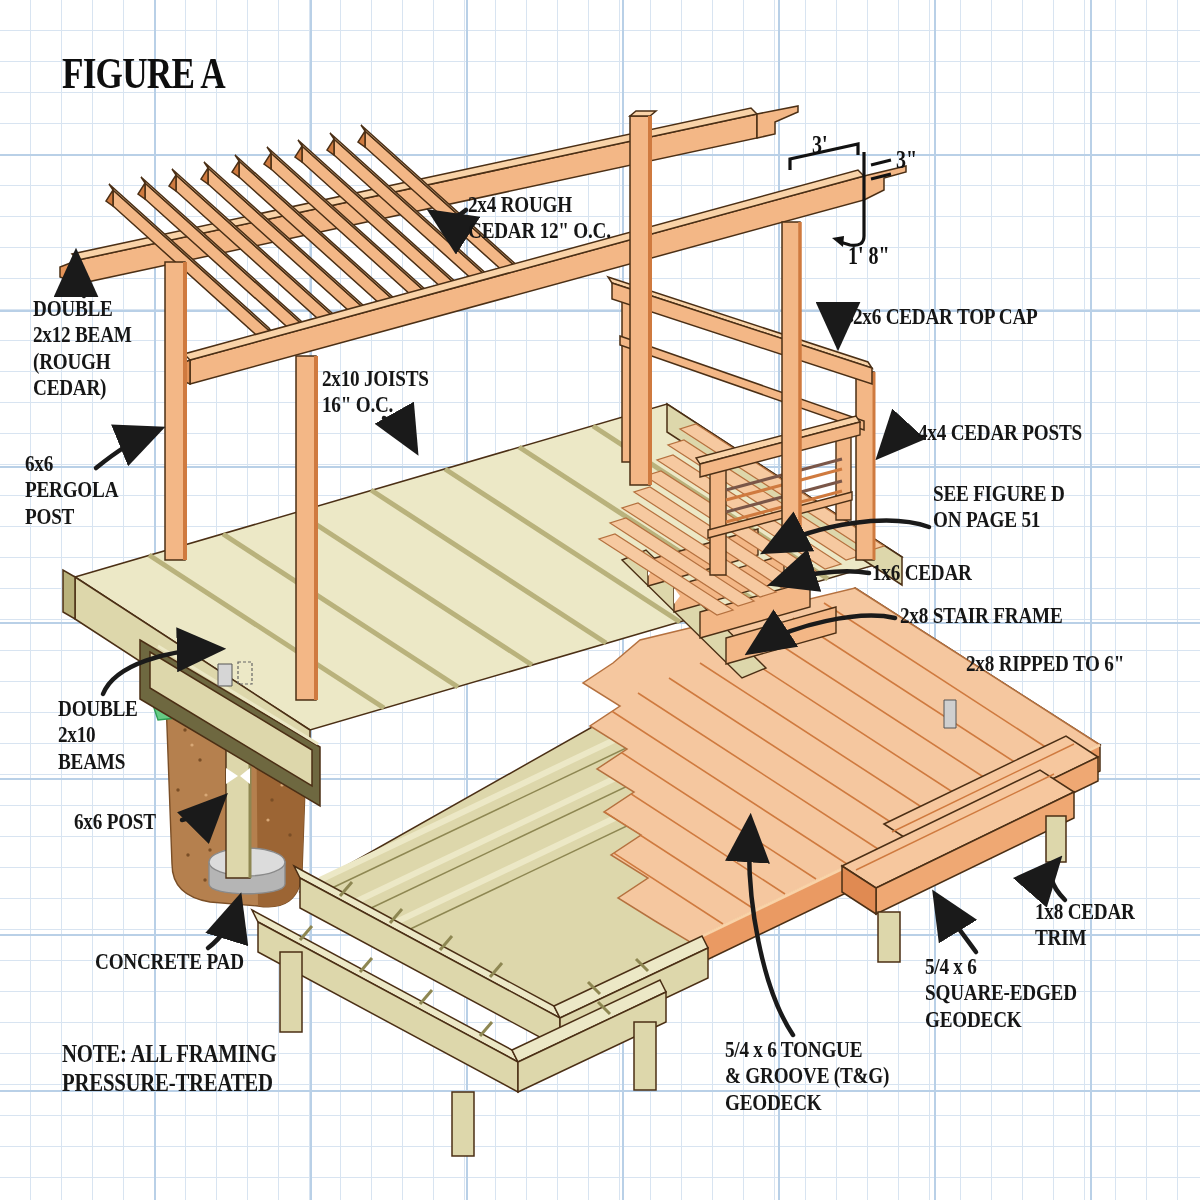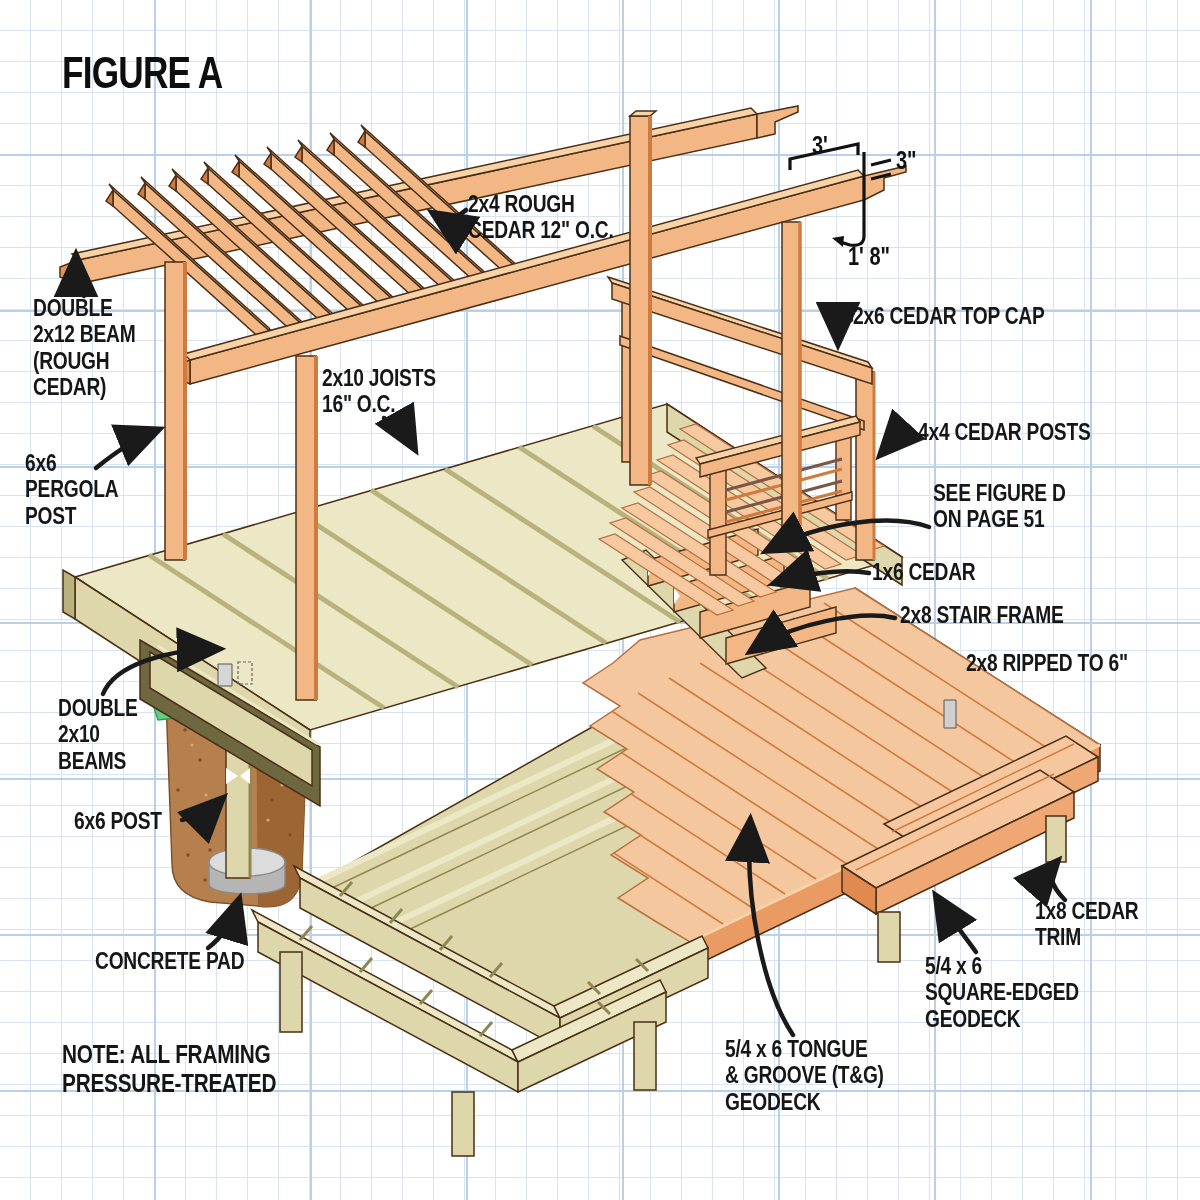--- a/index.html
+++ b/index.html
@@ -4,21 +4,21 @@
 <style>
   html,body{margin:0;padding:0;}
   body{width:1200px;height:1200px;overflow:hidden;position:relative;
        font-family:"Liberation Sans",sans-serif;
        background:
          repeating-linear-gradient(to right,  transparent 0 154px, #b9d0e7 154px 156px),
          repeating-linear-gradient(to bottom, transparent 0 154px, #b9d0e7 154px 156px),
          repeating-linear-gradient(to right,  transparent 0 30px, #d8e4f1 30px 31px),
          repeating-linear-gradient(to bottom, transparent 0 30px, #d8e4f1 30px 31px),
          #ffffff;}
-  .stage{position:absolute;inset:0;}
+  .stage{position:absolute;inset:0;font-family:Liberation Serif, serif;}
   svg{position:absolute;left:0;top:0;}
   .callout{position:absolute;font-weight:bold;font-size:24px;line-height:1.1;
            color:#161616;white-space:pre-line;transform:scaleX(.8);
            transform-origin:left top;letter-spacing:-.3px;}
   .title{position:absolute;font-weight:bold;font-size:44px;color:#0e0e0e;
          transform:scaleX(.8);transform-origin:left top;letter-spacing:-1px;}
   .dim{position:absolute;font-weight:bold;font-size:25px;color:#111;
        transform:scaleX(.8);transform-origin:left top;}
 </style>
 </head>

